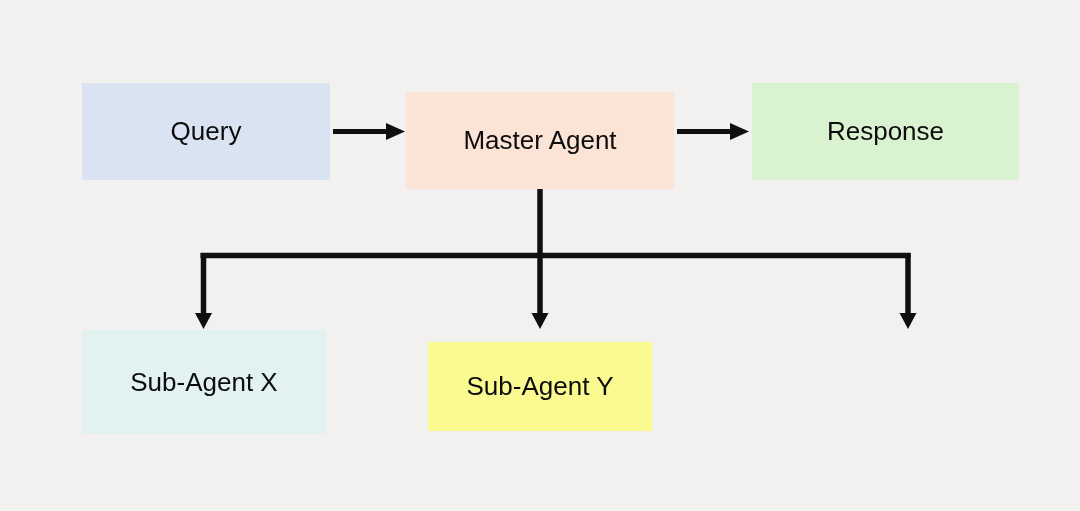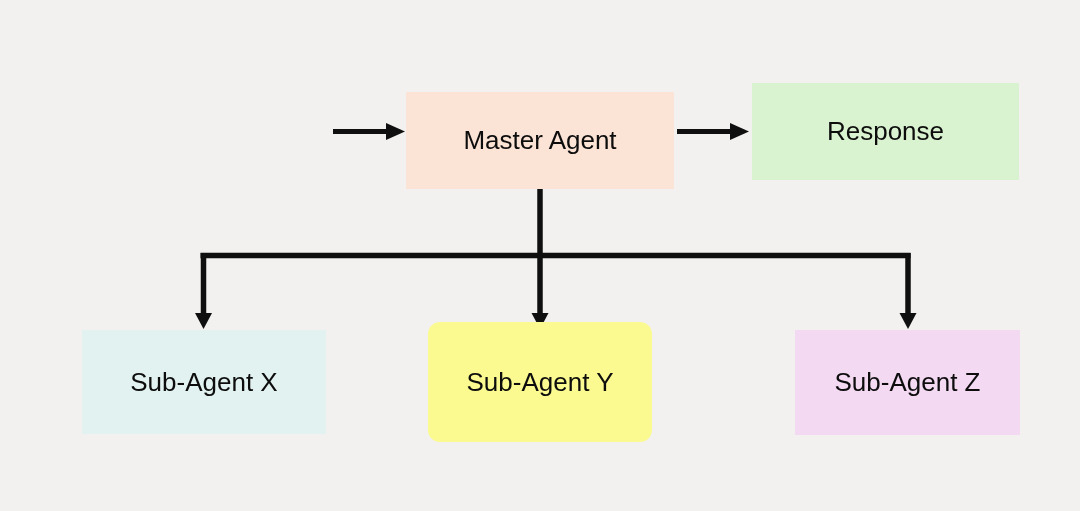--- a/index.html
+++ b/index.html
@@ -20,21 +20,21 @@
   .node {
     position: absolute;
     display: flex; align-items: center; justify-content: center;
     font-size: 26px; color: #0d0d0d;
     white-space: nowrap;
   }
   #n-query    { left:  82px; top:  83px; width: 248px; height:  97px; }
   #n-master   { left: 406px; top:  92px; width: 268px; height:  97px; }
   #n-response { left: 752px; top:  83px; width: 267px; height:  97px; }
   #n-subx     { left:  82px; top: 330px; width: 244px; height: 104px; }
-  #n-suby     { left: 428px; top: 322px; width: 224px; height: 120px; border-radius: 12px; }
+  #n-suby     { left: 428px; top: 342px; width: 224px; height: 89px; }
   #n-subz     { left: 795px; top: 330px; width: 225px; height: 105px; }
 </style>
 </head>
 <body style="background-color: rgb(242, 241, 239);">
 
 <div class="canvas">
 
   <svg class="edges" viewBox="0 0 1080 511" xmlns="http://www.w3.org/2000/svg" style="color: rgb(15, 15, 15);">
 
     <g>
@@ -58,34 +58,34 @@
       <polygon points="203.5,329 195,313 212,313" fill="currentColor"></polygon>
     </g>
     <g>
       <polygon points="540,329 531.5,313 548.5,313" fill="currentColor"></polygon>
     </g>
     <g>
       <polygon points="908,329 899.5,313 916.5,313" fill="currentColor"></polygon>
     </g>
   </svg>
 
+  <div class="node" id="n-query" style="background-color: rgb(218, 227, 241);">
+    <span>Query</span>
+  </div>
 
   <div class="node" id="n-master" style="background-color: rgb(251, 227, 213);">
     <span>Master Agent</span>
   </div>
 
   <div class="node" id="n-response" style="background-color: rgb(217, 242, 208);">
     <span>Response</span>
   </div>
 
   <div class="node" id="n-subx" style="background-color: rgb(225, 242, 240);">
     <span>Sub-Agent X</span>
   </div>
 
   <div class="node" id="n-suby" style="background-color: rgb(251, 250, 144);">
     <span>Sub-Agent Y</span>
   </div>
 
-  <div class="node" id="n-subz" style="background-color: rgb(243, 217, 242);">
-    <span>Sub-Agent Z</span>
-  </div>
 
 </div>
 
 </body></html>

